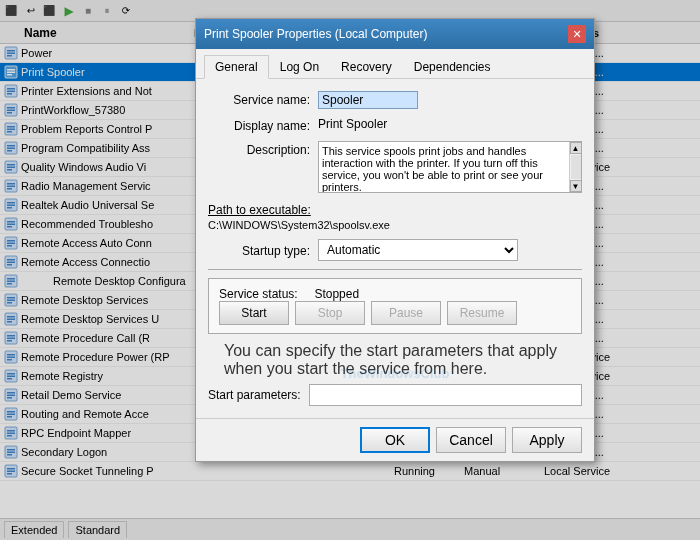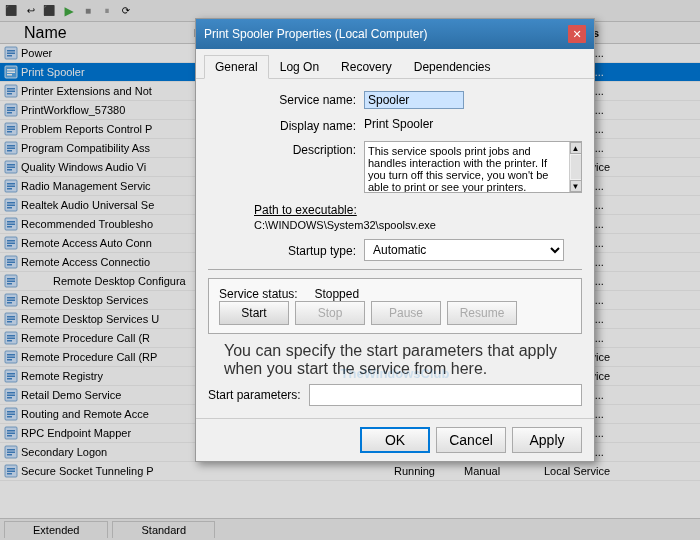--- a/index.html
+++ b/index.html
@@ -47,22 +47,22 @@
       height: 22px;
       background: #f5f5f5;
       border-bottom: 1px solid #ccc;
       display: flex;
       align-items: center;
       padding: 0 4px;
     }
 
     .col-name {
       width: 190px;
-      font-weight: normal;
-      font-size: 16px;
+      font-weight: bold;
+      font-size: 12px;
       padding-left: 20px;
     }
     .col-desc { width: 200px; font-weight: bold; font-size: 11px; }
     .col-status { width: 70px; font-weight: bold; font-size: 11px; }
     .col-startup { width: 80px; font-weight: bold; font-size: 11px; }
     .col-logon { width: 80px; font-weight: bold; font-size: 11px; }
 
     .services-list {
       flex: 1;
       overflow: hidden;
@@ -123,21 +123,21 @@
 
     .services-footer {
       height: 22px;
       background: #f0f0f0;
       border-top: 1px solid #ccc;
       display: flex;
       align-items: center;
     }
 
     .footer-tab {
-      padding: 2px 28px;
+      padding: 2px 6px;
       font-size: 11px;
       background: #f0f0f0;
       border: 1px solid #ccc;
       border-bottom: none;
       cursor: pointer;
       margin-left: 4px;
     }
 
     
     .modal-overlay {
@@ -212,21 +212,20 @@
 
     .dialog-content {
       padding: 12px;
       background: #f0f0f0;
     }
 
     .form-row {
       display: flex;
       align-items: flex-start;
       margin-bottom: 8px;
-      margin-left: 46px;
     }
 
     .form-label {
       width: 110px;
       font-size: 12px;
       flex-shrink: 0;
       padding-top: 2px;
       text-align: right;
       padding-right: 8px;
     }
@@ -656,21 +655,21 @@
       <div class="svc-logon">Network S...</div>
     </div>
       <div class="service-row">
       <div class="svc-name">
         <svg class="svc-icon" viewBox="0 0 14 14" xmlns="http://www.w3.org/2000/svg">
       <rect x="1" y="1" width="12" height="12" rx="1" fill="#d4e8ff" stroke="#6699cc" stroke-width="0.8"></rect>
       <rect x="3" y="4" width="8" height="1.5" fill="#4488cc"></rect>
       <rect x="3" y="6.5" width="8" height="1.5" fill="#4488cc"></rect>
       <rect x="3" y="9" width="5" height="1.5" fill="#4488cc"></rect>
     </svg>
-        <span style="white-space:nowrap;overflow:hidden;text-overflow:ellipsis;">Remote Procedure Call (RP</span>
+        <span style="white-space:nowrap;overflow:hidden;text-overflow:ellipsis;">Remote Procedure Power (RP</span>
       </div>
       <div class="svc-desc"></div>
       <div class="svc-status"></div>
       <div class="svc-startup"></div>
       <div class="svc-logon">Local Service</div>
     </div>
       <div class="service-row">
       <div class="svc-name">
         <svg class="svc-icon" viewBox="0 0 14 14" xmlns="http://www.w3.org/2000/svg">
       <rect x="1" y="1" width="12" height="12" rx="1" fill="#d4e8ff" stroke="#6699cc" stroke-width="0.8"></rect>

